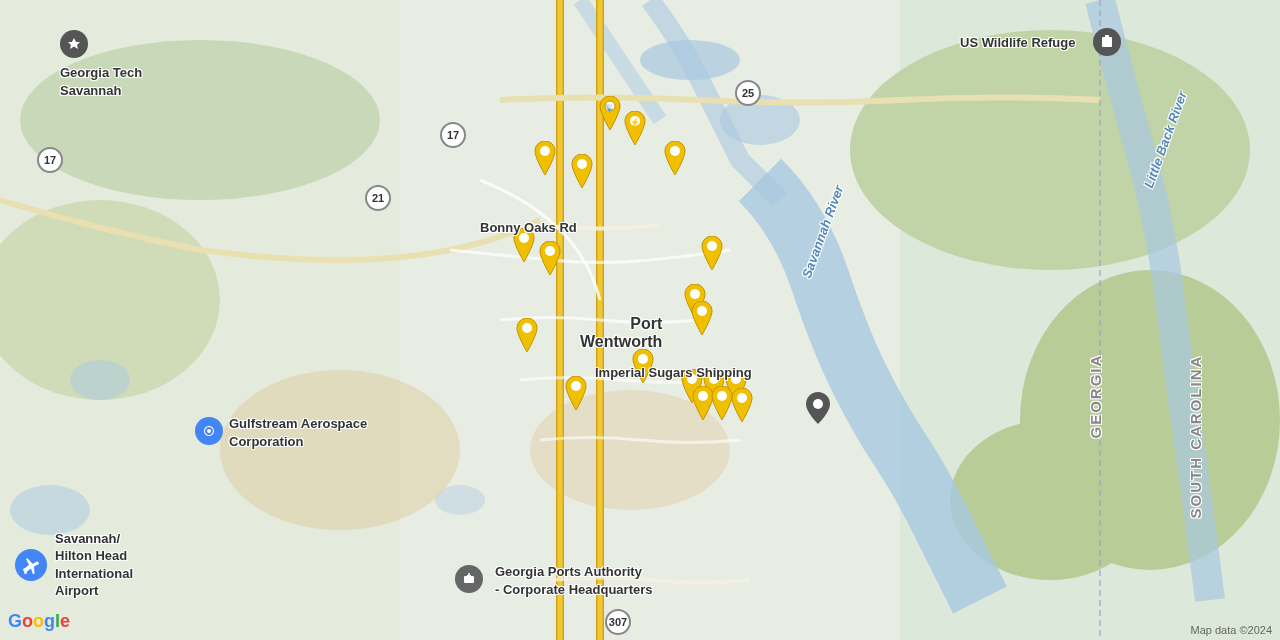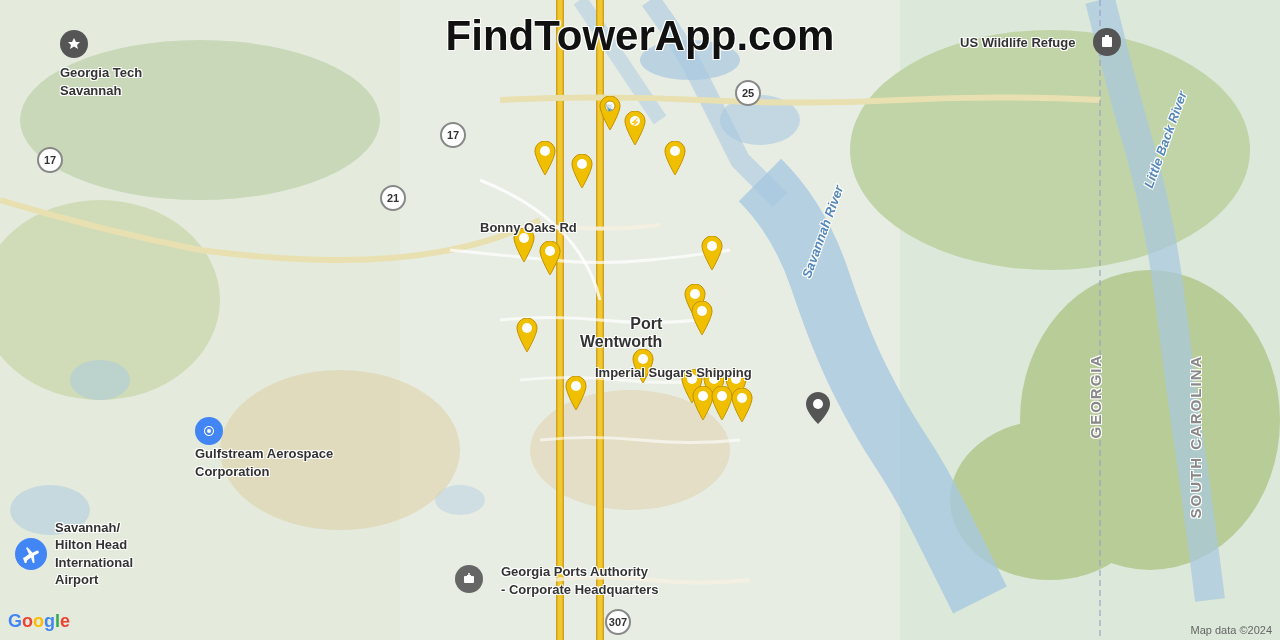--- a/index.html
+++ b/index.html
@@ -150,21 +150,20 @@
     <path d="M 450 250 Q 500 255 550 260 Q 600 265 650 260 Q 700 255 730 250" stroke="#ffffff" stroke-width="3" fill="none" opacity="0.7"></path>
     <path d="M 500 320 Q 550 315 600 320 Q 650 325 700 320" stroke="#ffffff" stroke-width="3" fill="none" opacity="0.7"></path>
     <path d="M 520 380 Q 570 375 620 380 Q 670 385 720 380" stroke="#ffffff" stroke-width="3" fill="none" opacity="0.6"></path>
     <path d="M 540 440 Q 590 435 640 440 Q 690 445 740 440" stroke="#ffffff" stroke-width="3" fill="none" opacity="0.6"></path>
 
     <path d="M 480 230 Q 530 225 580 228 Q 620 230 660 225" stroke="#f5f0e0" stroke-width="4" fill="none" opacity="0.9"></path>
 
     <path d="M 550 580 Q 600 575 650 580 Q 700 585 750 580" stroke="#f5f0e0" stroke-width="4" fill="none" opacity="0.8"></path>
   </svg>
 
-  <div class="map-title">FindTowerApp.com</div>
 
   <div class="map-label" style="left:480px; top:220px;">Bonny Oaks Rd</div>
 
   <div class="map-label map-label-large" style="left:580px; top:315px; text-align:right;">Port<br>Wentworth</div>
 
   <div class="map-label" style="left:595px; top:365px;">Imperial Sugars Shipping</div>
 
   <div style="position:absolute; left:60px; top:28px; z-index:8;">
     <div style="display:flex; align-items:flex-start; gap:6px;flex-direction:column;">
       <div style="width:28px; height:28px; background:#555; border-radius:50%; display:flex; align-items:center; justify-content:center; flex-shrink:0; margin-top:2px;">
@@ -179,31 +178,31 @@
   <div style="position:absolute; left:960px; top:28px; z-index:8; display:flex; align-items:center; gap:18px;">
     <div class="map-label" style="position:static; text-align:right;">US Wildlife Refuge</div>
     <div style="width:28px; height:28px; background:#555; border-radius:50%; display:flex; align-items:center; justify-content:center; flex-shrink:0;">
       <svg width="16" height="16" viewBox="0 0 16 16" fill="white">
           <rect x="3" y="3" width="10" height="10" rx="1"></rect>
           <rect x="6" y="1" width="4" height="3" rx="0.5"></rect>
         </svg>
     </div>
   </div>
 
-  <div style="position:absolute; left:195px; top:415px; z-index:8; display:flex; align-items:flex-start; flex-direction:column;">
+  <div style="position:absolute; left:195px; top:415px; z-index:8; display:flex; align-items:flex-start; gap:6px;">
     <div style="width:28px; height:28px; background:#4285F4; border-radius:50%; display:flex; align-items:center; justify-content:center; flex-shrink:0; margin-top:2px;">
       <svg width="14" height="14" viewBox="0 0 14 14" fill="white">
           <path d="M7 2C4.2 2 2 4.2 2 7s2.2 5 5 5 5-2.2 5-5-2.2-5-5-5zm0 9c-2.2 0-4-1.8-4-4s1.8-4 4-4 4 1.8 4 4-1.8 4-4 4z"></path>
           <circle cx="7" cy="7" r="2"></circle>
         </svg>
     </div>
     <div class="map-label" style="position:static; line-height:1.4;">Gulfstream Aerospace<br>Corporation</div>
   </div>
 
-  <div style="position:absolute; left:455px; top:563px; z-index:8; display:flex; align-items:flex-start; gap:18px;">
+  <div style="position:absolute; left:455px; top:563px; z-index:8; display:flex; align-items:flex-start; gap:12px;">
     <div style="width:28px; height:28px; background:#666; border-radius:50%; display:flex; align-items:center; justify-content:center; flex-shrink:0; margin-top:2px;">
       <svg width="14" height="14" viewBox="0 0 14 14" fill="white">
           <rect x="2" y="4" width="10" height="7" rx="1"></rect>
           <path d="M5 4V3h4v1"></path>
           <line x1="7" y1="1" x2="7" y2="4" stroke="white" stroke-width="1.5"></line>
         </svg>
     </div>
     <div class="map-label" style="position:static; line-height:1.4;">Georgia Ports Authority<br>- Corporate Headquarters</div>
   </div>
 
@@ -217,21 +216,21 @@
   <div class="map-label map-label-blue" style="left:806px; top:270px; transform:rotate(-70deg); transform-origin:left center;">Savannah River</div>
 
   <div class="map-label map-label-blue" style="left:1148px; top:180px; transform:rotate(-70deg); transform-origin:left center;">Little Back River</div>
 
   <div class="map-label map-label-state" style="left:1095px; top:430px; transform:rotate(-90deg); transform-origin:left center;">GEORGIA</div>
 
   <div class="map-label map-label-state" style="left:1195px; top:510px; transform:rotate(-90deg); transform-origin:left center;">SOUTH CAROLINA</div>
 
   <div class="route-circle" style="left:50px; top:160px; width:26px; height:26px; transform:translate(-50%,-50%);">17</div>
   <div class="route-circle" style="left:453px; top:135px; width:26px; height:26px; transform:translate(-50%,-50%);">17</div>
-  <div class="route-circle" style="left:393px; top:198px; width:26px; height:26px; transform:translate(-50%,-50%);">21</div>
+  <div class="route-circle" style="left:378px; top:198px; width:26px; height:26px; transform:translate(-50%,-50%);">21</div>
   <div class="route-circle" style="left:748px; top:93px; width:26px; height:26px; transform:translate(-50%,-50%);">25</div>
   <div class="route-circle" style="left:618px; top:622px; width:26px; height:26px; transform:translate(-50%,-50%);">307</div>
 
   <svg style="position:absolute;left:610px;top:130px;transform:translate(-50%,-100%);" width="28" height="34" viewBox="0 0 28 34">
       <path d="M14 0C8.5 0 4 4.5 4 10c0 7 10 24 10 24s10-17 10-24C24 4.5 19.5 0 14 0z" fill="#f0c000" stroke="#c09000" stroke-width="1"></path>
       <circle cx="14" cy="10" r="5" fill="white" stroke="#c09000" stroke-width="1"></circle>
       <text x="14" y="14" text-anchor="middle" font-size="7" fill="#c09000">📡</text>
     </svg>
 
   <svg style="position:absolute;left:635px;top:145px;transform:translate(-50%,-100%);" width="28" height="34" viewBox="0 0 28 34">
@@ -318,21 +317,21 @@
   <svg style="position:absolute;left:722px;top:420px;transform:translate(-50%,-100%);" width="28" height="34" viewBox="0 0 28 34">
       <path d="M14 0C8.5 0 4 4.5 4 10c0 7 10 24 10 24s10-17 10-24C24 4.5 19.5 0 14 0z" fill="#f0c000" stroke="#c09000" stroke-width="1"></path>
       <circle cx="14" cy="10" r="5" fill="white"></circle>
     </svg>
 
   <svg style="position:absolute;left:742px;top:422px;transform:translate(-50%,-100%);" width="28" height="34" viewBox="0 0 28 34">
       <path d="M14 0C8.5 0 4 4.5 4 10c0 7 10 24 10 24s10-17 10-24C24 4.5 19.5 0 14 0z" fill="#f0c000" stroke="#c09000" stroke-width="1"></path>
       <circle cx="14" cy="10" r="5" fill="white"></circle>
     </svg>
 
-  <div style="position:absolute; left:15px; bottom:51px; z-index:9; display:flex; align-items:center; gap:8px;">
+  <div style="position:absolute; left:15px; bottom:40px; z-index:9; display:flex; align-items:center; gap:8px;">
     <div style="width:32px; height:32px; background:#4285F4; border-radius:50%; display:flex; align-items:center; justify-content:center; flex-shrink:0;">
       <svg width="18" height="18" viewBox="0 0 18 18" fill="white">
           <path d="M1 13l2-1 4-3-3-6 1.5-0.8 5 5.5 4-2c0.8-0.4 1.8-0.1 2.2 0.7s0.1 1.8-0.7 2.2l-4 2 0.5 7-1.5 0.8-2-6-4 3-0.5 2.5-1.5 0.8z"></path>
         </svg>
     </div>
     <div class="map-label" style="position:static; line-height:1.35; font-size:13px;">Savannah/<br>Hilton Head<br>International<br>Airport</div>
   </div>
 
   <div class="google-logo">
     <span>G</span><span>o</span><span>o</span><span>g</span><span>l</span><span>e</span>

